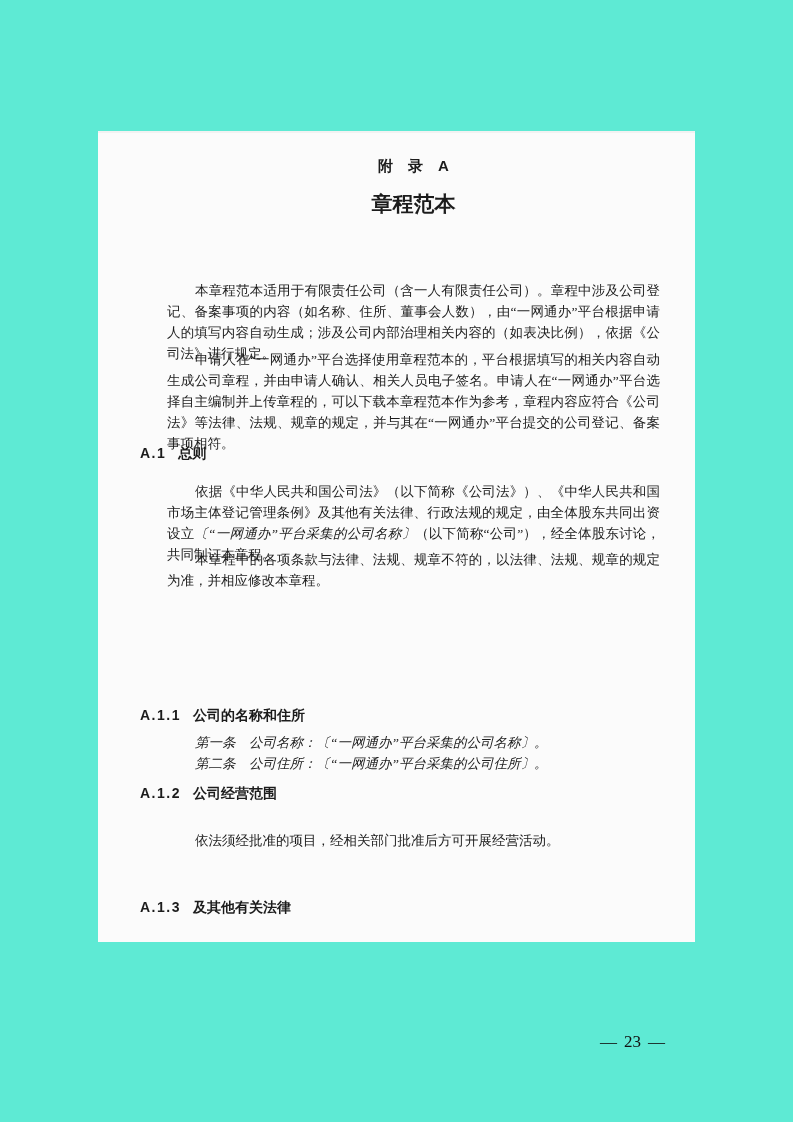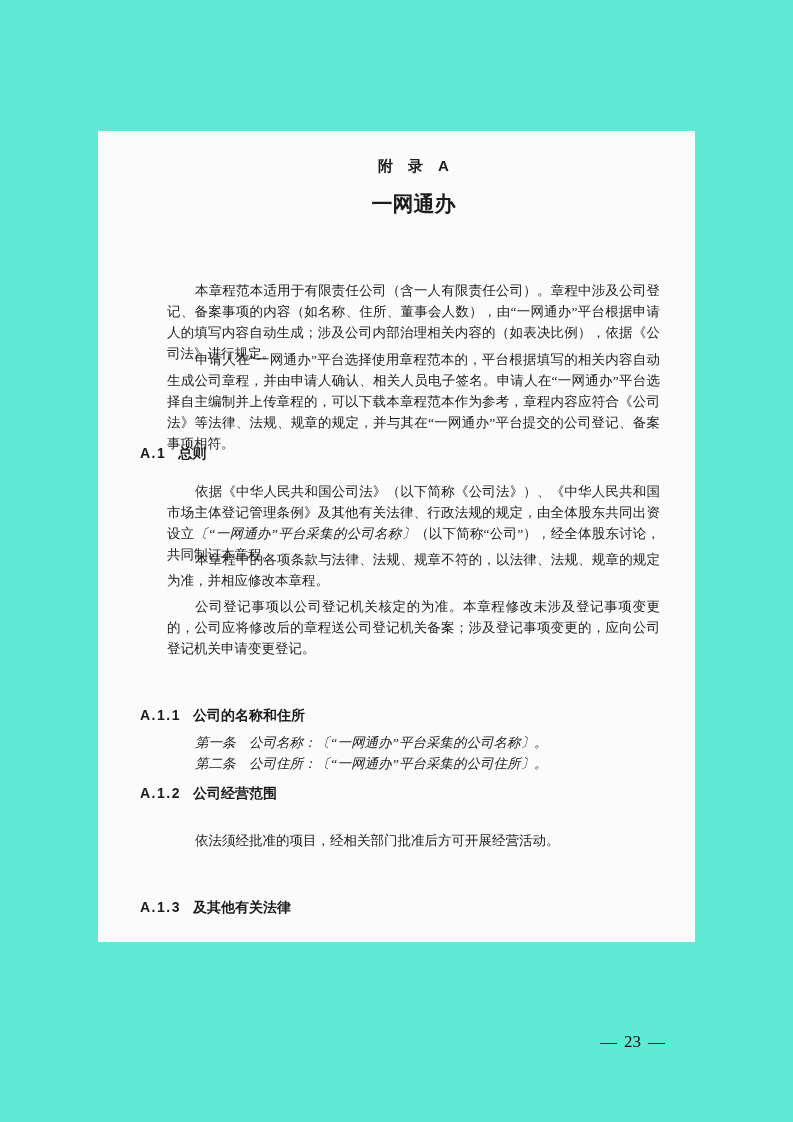--- a/index.html
+++ b/index.html
@@ -68,31 +68,30 @@
 </style>
 </head>
 <body>
 
 <div class="page">
 
   <div class="scan-tint"></div>
 
   <div class="appendix-label">附　录　A</div>
 
-  <div class="doc-title">一网通办</div>
+  <div class="doc-title">章程范本</div>
 
   <p class="para" id="p-a0-1">本章程范本适用于有限责任公司（含一人有限责任公司）。章程中涉及公司登记、备案事项的内容（如名称、住所、董事会人数），由“一网通办”平台根据申请人的填写内容自动生成；涉及公司内部治理相关内容的（如表决比例），依据《公司法》进行规定。</p>
   <p class="para" id="p-a0-2">申请人在“一网通办”平台选择使用章程范本的，平台根据填写的相关内容自动生成公司章程，并由申请人确认、相关人员电子签名。申请人在“一网通办”平台选择自主编制并上传章程的，可以下载本章程范本作为参考，章程内容应符合《公司法》等法律、法规、规章的规定，并与其在“一网通办”平台提交的公司登记、备案事项相符。</p>
 
   <div class="sec-heading" id="h-a1">
     <span class="sec-num">A.1</span><span class="sec-title">总则</span>
   </div>
   <p class="para" id="p-a1-intro"><span>依据《中华人民共和国公司法》（以下简称《公司法》）、《中华人民共和国市场主体登记管理条例》及其他有关法律、行政法规的规定，由全体股东共同出资设立</span><span class="kai">〔“一网通办”平台采集的公司名称〕</span><span>（以下简称“公司”），经全体股东讨论，共同制订本章程。</span></p>
   <p class="para" id="p-a1-2">本章程中的各项条款与法律、法规、规章不符的，以法律、法规、规章的规定为准，并相应修改本章程。</p>
-  <p class="para" id="p-a1-3">公司登记事项以公司登记机关核定的为准。本章程修改未涉及登记事项变更的，公司应将修改后的章程送公司登记机关备案；涉及登记事项变更的，应向公司登记机关申请变更登记。</p>
 
   <div class="sec-heading" id="h-a11">
     <span class="sec-num">A.1.1</span><span class="sec-title">公司的名称和住所</span>
   </div>
   <p class="para" id="p-a11-articles">
       <span class="article-line">第一条　公司名称：〔“一网通办”平台采集的公司名称〕。</span>
       <span class="article-line">第二条　公司住所：〔“一网通办”平台采集的公司住所〕。</span>
     </p>
 
   <div class="sec-heading" id="h-a12">

